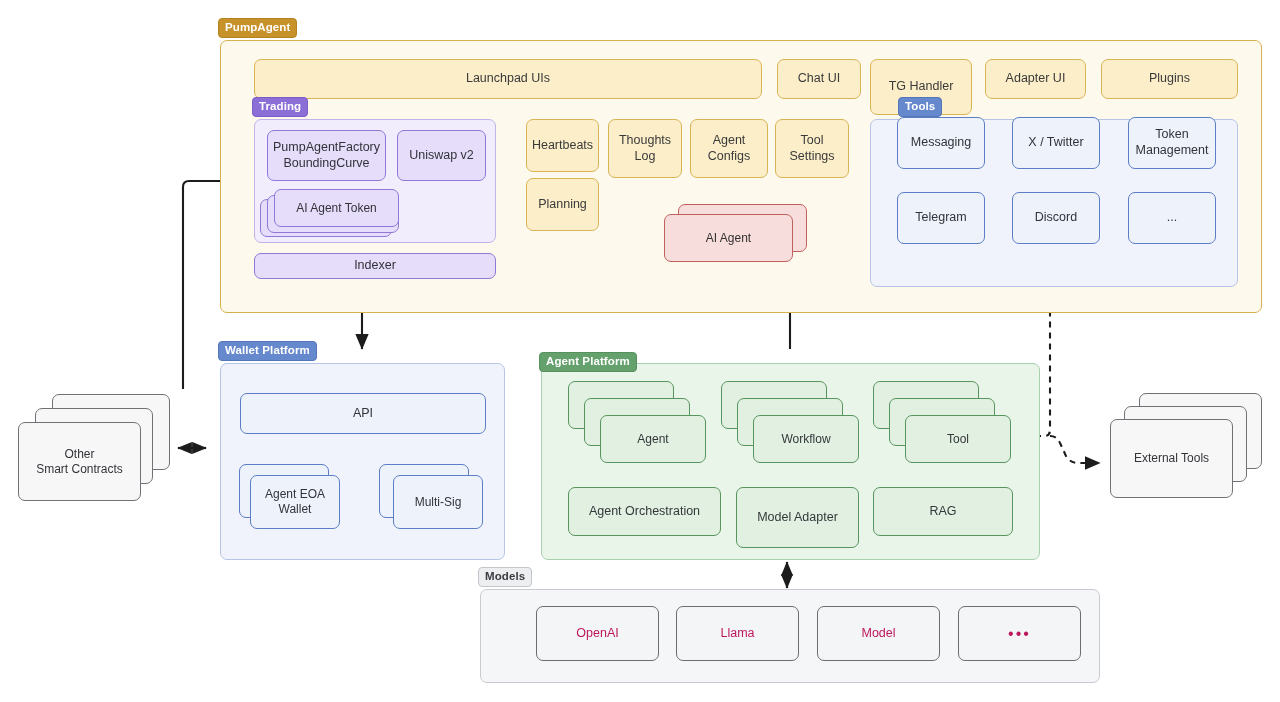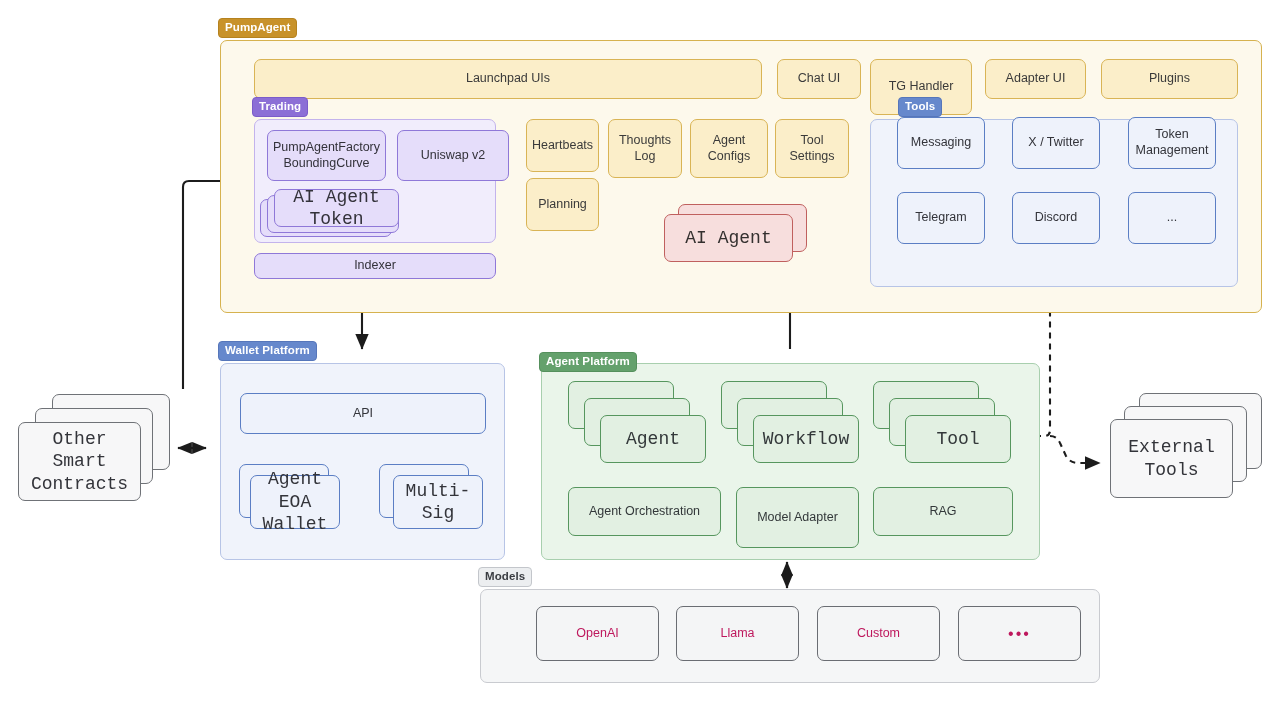--- a/index.html
+++ b/index.html
@@ -57,21 +57,21 @@
   
   .plain { background:#f7f7f8; border:1.5px solid #6f7277; color:#33343a; }
 
   
   .stack { position:absolute; }
   .stack .layer {
     position:absolute; border-radius:7px;
   }
   .stack .front { position:absolute; display:flex; align-items:center;
     justify-content:center; text-align:center; border-radius:7px;
-    font-size:18px; line-height:1.25; white-space:pre-line; padding:2px 4px;font-family:Liberation Mono, monospace; }
+    font-size:12px; line-height:1.25; white-space:pre-line; padding:2px 4px; }
 
   svg.links { position:absolute; left:0; top:0; width:1280px; height:702px;
     pointer-events:none; overflow:visible; }
   .lk { fill:none; stroke:#1c1c1c; stroke-width:2.1; }
   .lk-d { fill:none; stroke:#1c1c1c; stroke-width:2.1; stroke-dasharray:6 5; }
 </style>
 </head>
 <body>
 
 <div id="stage">
@@ -122,21 +122,21 @@
   <div class="node amber" style="left:777px; top:59px; width:84px; height:40px;">Chat UI</div>
   <div class="node amber" style="left:870px; top:59px; width:102px; height:56px;">TG Handler</div>
   <div class="node amber" style="left:985px; top:59px; width:101px; height:40px;">Adapter UI</div>
   <div class="node amber" style="left:1101px; top:59px; width:137px; height:40px;">Plugins</div>
 
   <div class="group tr-group" style="left:254px; top:119px; width:242px; height:124px;"></div>
   <div class="glabel tr-label" style="left:252px; top:97px;">Trading</div>
 
   <div class="node purple" style="left:267px; top:130px; width:119px; height:51px;">PumpAgentFactory
 BoundingCurve</div>
-  <div class="node purple" style="left:397px; top:130px; width:112px; height:51px;">Uniswap v2</div>
+  <div class="node purple" style="left:397px; top:130px; width:89px; height:51px;">Uniswap v2</div>
 
   <div class="stack" style="left:260px; top:189px; width:146px; height:48px;">
     <div class="layer purple" style="left:0px;  top:10px; width:132px; height:38px;"></div>
     <div class="layer purple" style="left:7px;  top:6px;  width:132px; height:38px;"></div>
     <div class="front purple" style="left:14px; top:0px;  width:125px; height:38px;">AI Agent Token</div>
   </div>
 
   <div class="node purple" style="left:254px; top:253px; width:242px; height:26px;">Indexer</div>
 
   <div class="node amber" style="left:526px; top:119px; width:73px; height:53px;">Heartbeats</div>
@@ -203,21 +203,21 @@
 
   <div class="node green" style="left:568px; top:487px; width:153px; height:49px;">Agent Orchestration</div>
   <div class="node green" style="left:736px; top:487px; width:123px; height:61px;">Model Adapter</div>
   <div class="node green" style="left:873px; top:487px; width:140px; height:49px;">RAG</div>
 
   <div class="group gy-group" style="left:480px; top:589px; width:620px; height:94px;"></div>
   <div class="glabel gy-label" style="left:478px; top:567px;">Models</div>
 
   <div class="node grey" style="left:517px; top:606px; width:123px; height:55px;">OpenAI</div>
   <div class="node grey" style="left:657px; top:606px; width:123px; height:55px;">Llama</div>
-  <div class="node grey" style="left:798px; top:606px; width:123px; height:55px;">Custom</div>
+  <div class="node grey" style="left:798px; top:606px; width:123px; height:55px;">Model</div>
   <div class="node grey" style="left:939px; top:606px; width:123px; height:55px; font-size:16px; letter-spacing:2px;">•••</div>
 
   <div class="stack" style="left:18px; top:394px; width:160px; height:115px;">
     <div class="layer plain" style="left:34px; top:0px;  width:118px; height:76px;"></div>
     <div class="layer plain" style="left:17px; top:14px; width:118px; height:76px;"></div>
     <div class="front plain" style="left:0px;  top:28px; width:123px; height:79px;">Other
 Smart Contracts</div>
   </div>
 
   <div class="stack" style="left:1110px; top:393px; width:155px; height:112px;">

